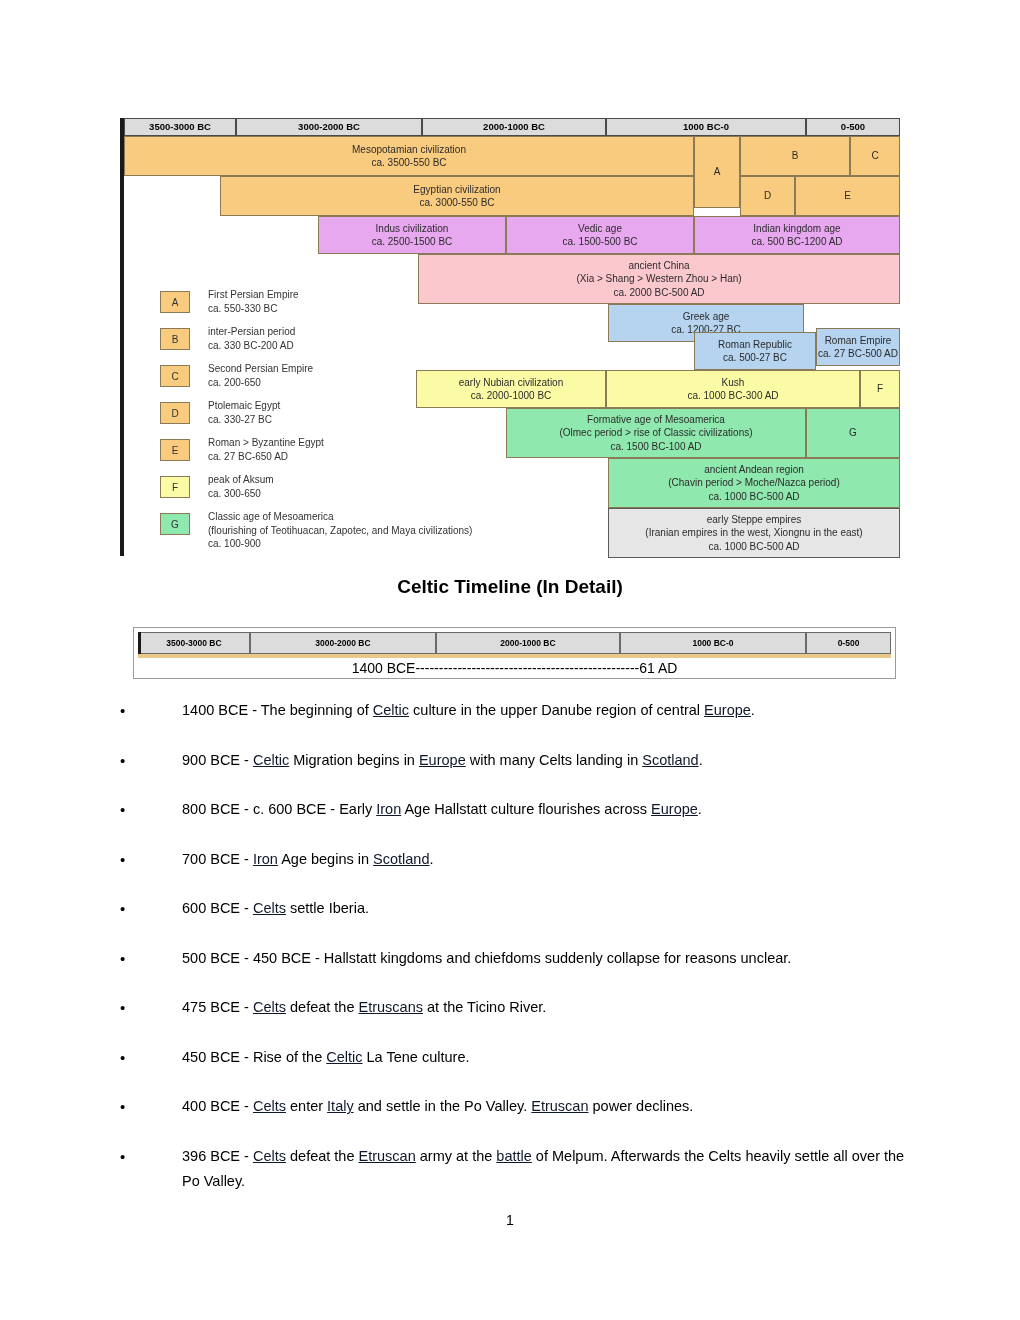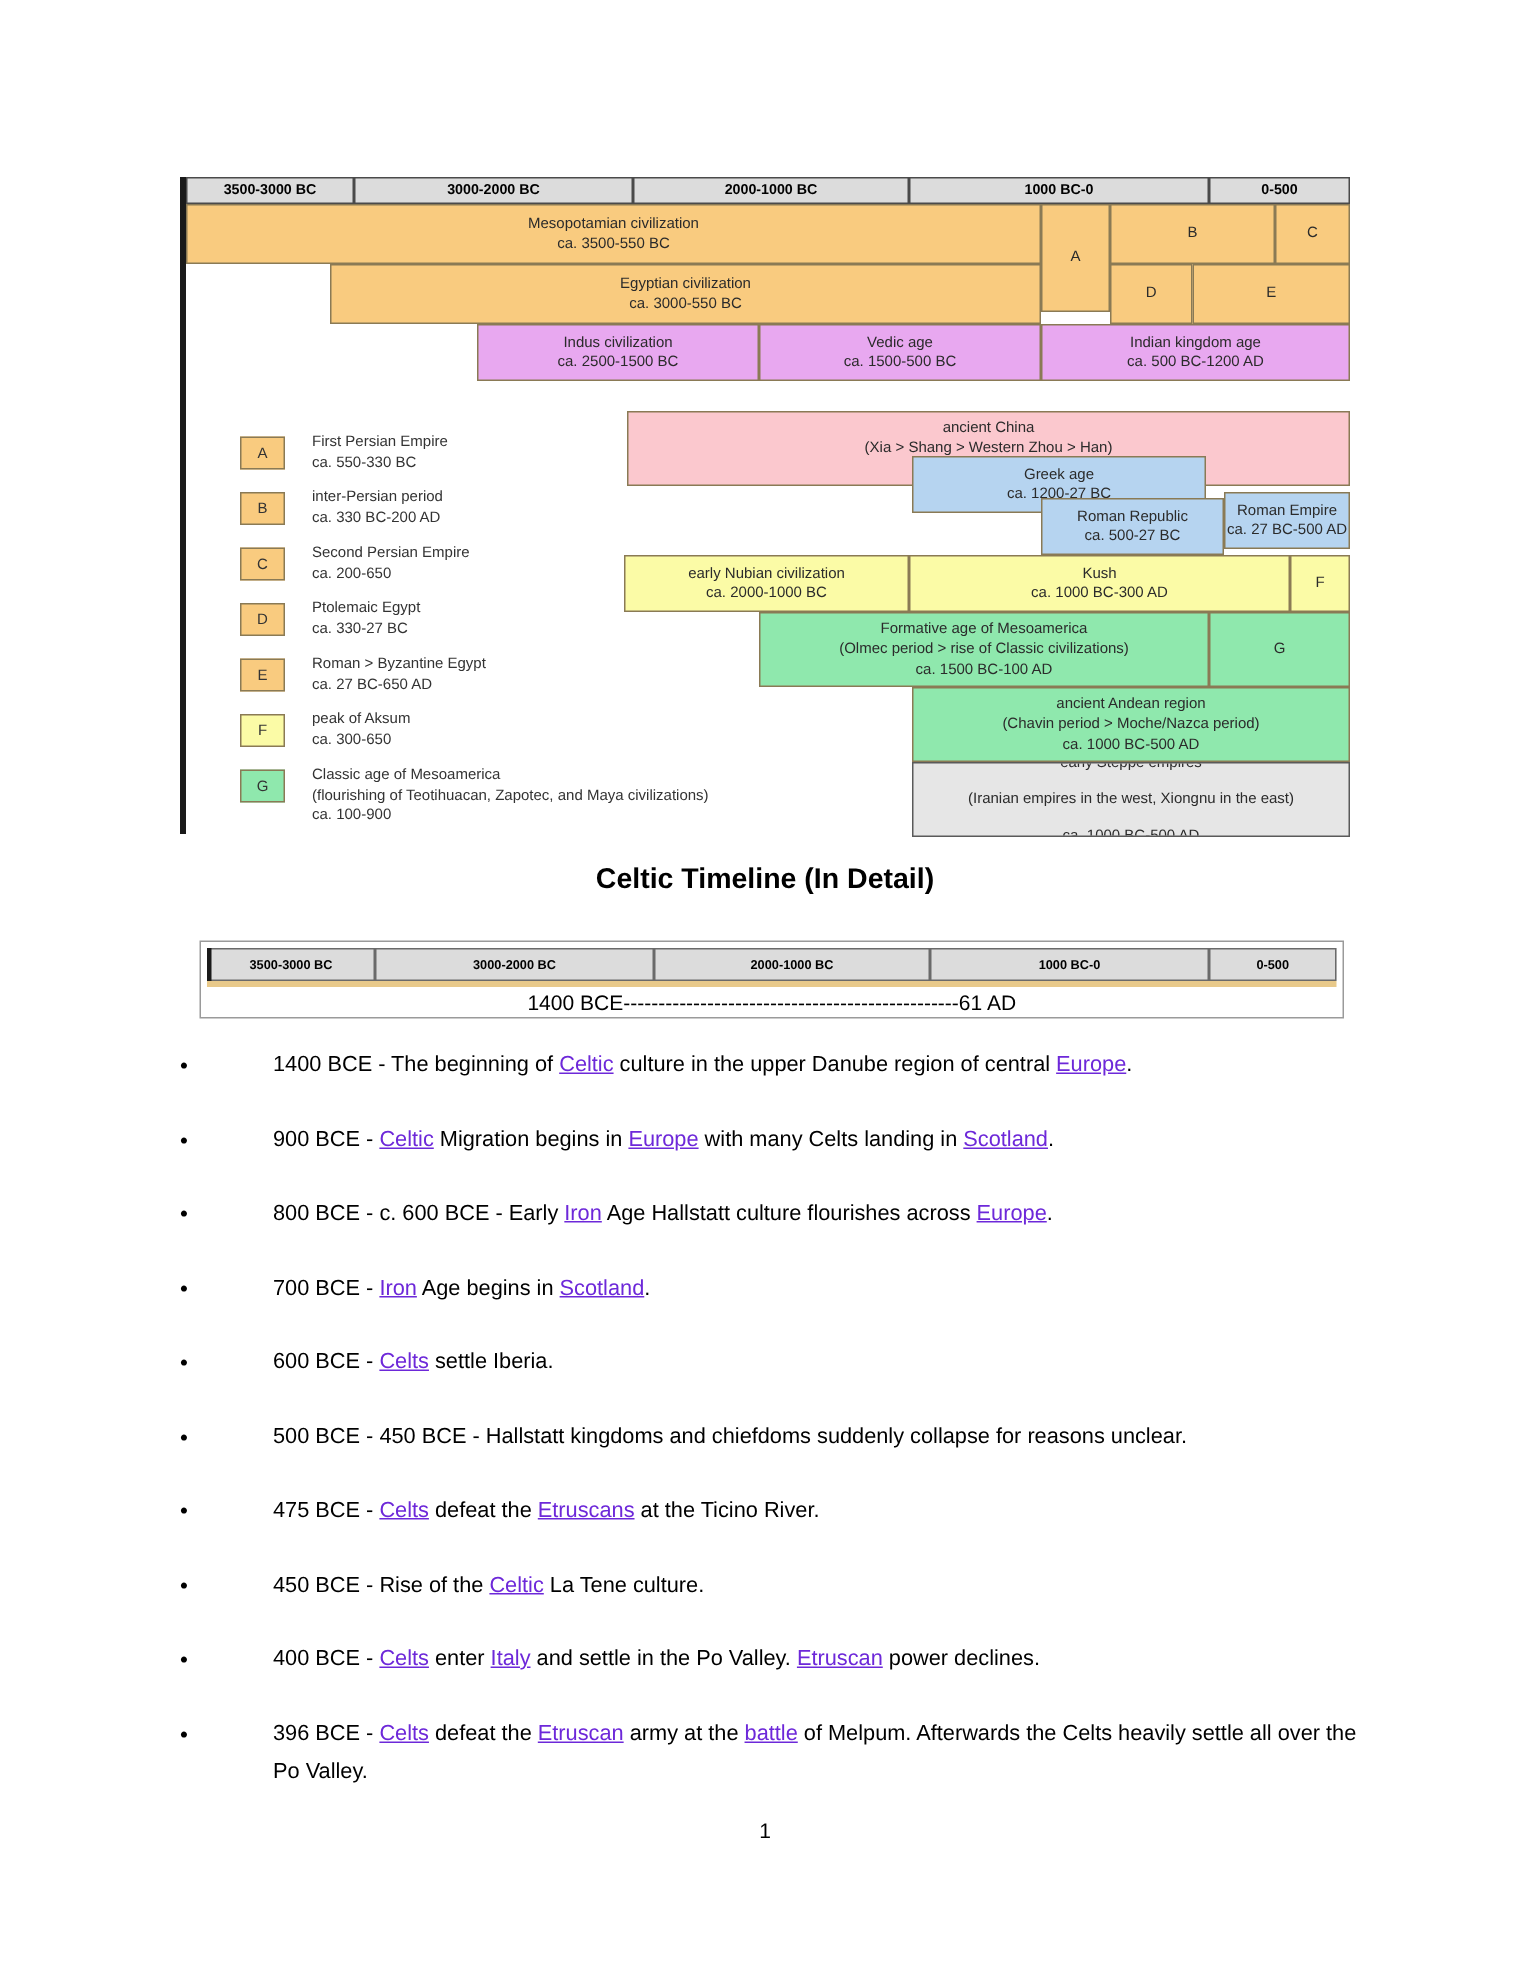--- a/index.html
+++ b/index.html
@@ -40,21 +40,21 @@
   .band .ln{display:block;}
   .hdr{
     background:#dcdcdc;
     border:1px solid #4a4a4a;
     font-weight:bold;
     font-size:9.5px;
     color:#000;
   }
   .c-orange{background:#f9cb7f;}
   .c-purple{background:#e8a8f0;}
-  .c-pink{background:#fbc8ce;margin-top:20px;}
+  .c-pink{background:#fbc8ce;}
   .c-blue{background:#b6d4f0;}
   .c-yellow{background:#fbfba6;}
   .c-green{background:#8fe8ad;}
   .c-grey{background:#e6e6e6;}
   .band.letter{font-size:10px;}
 
   
   #legend{position:absolute;left:40px;top:170px;width:420px;}
   .lg-row{position:relative;margin-bottom:7px;min-height:30px;}
   .lg-swatch{
@@ -128,21 +128,21 @@
     margin-bottom:24.5px;
     font-size:14.5px;
     line-height:25px;
     color:#000;
   }
   .bullet:before{
     content:"\2022";
     position:absolute;left:-30px;top:0;
     font-size:15px;
   }
-  .lnk{color:#6d28d9;text-decoration:underline;}
+  .lnk{color:#0f172a;text-decoration:underline;}
 
   #pagenum{
     position:absolute;left:0;top:1212px;width:1020px;
     text-align:center;font-size:14px;color:#000;
   }
 </style>
 </head>
 <body>
 
 <div id="figure">
@@ -248,21 +248,21 @@
   <div class="band c-green letter" style="left:686px;top:290px;width:94px;height:50px;">
     <span class="ln">G</span>
   </div>
 
   <div class="band c-green" style="left:488px;top:340px;width:292px;height:50px;">
     <span class="ln">ancient Andean region</span>
     <span class="ln">(Chavin period &gt; Moche/Nazca period)</span>
     <span class="ln">ca. 1000 BC-500 AD</span>
   </div>
 
-  <div class="band c-grey" style="left:488px;top:390px;width:292px;height:50px;border-color:#5a5a5a;gap:11px;">
+  <div class="band c-grey" style="left:488px;top:390px;width:292px;height:50px;border-color:#5a5a5a;">
     <span class="ln">early Steppe empires</span>
     <span class="ln">(Iranian empires in the west, Xiongnu in the east)</span>
     <span class="ln">ca. 1000 BC-500 AD</span>
   </div>
 
   <div id="legend">
 
     <div class="lg-row">
       <div class="lg-swatch c-orange">
         <span>A</span>

